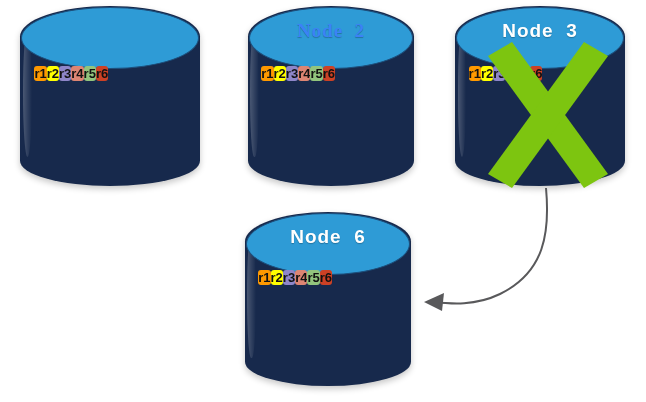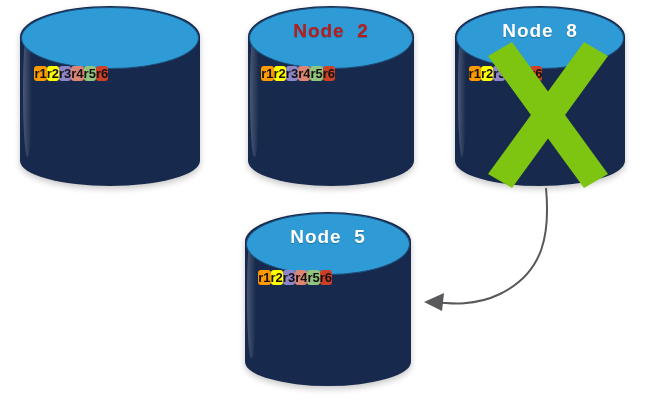--- a/index.html
+++ b/index.html
@@ -132,36 +132,36 @@
       <div class="row" style="background: rgb(221, 133, 115); color: rgb(17, 17, 17);">r4</div>
       <div class="row" style="background: rgb(146, 196, 125); color: rgb(17, 17, 17);">r5</div>
       <div class="row" style="background: rgb(204, 65, 37); color: rgb(17, 17, 17);">r6</div>
     </div>
   </div>
 
   <div class="node" id="node2">
     <div class="node-body" style="background: rgb(23, 41, 76);"></div>
     <div class="node-shine"></div>
     <div class="node-top" style="background: rgb(46, 155, 214); border-color: rgb(29, 79, 124);"></div>
-    <div class="node-title" style="color: #b91c1c;">Node  2</div>
+    <div class="node-title" style="color: #3b82f6; font-family: Liberation Serif, serif;">Node  2</div>
     <div class="rows">
       <div class="row" style="background: rgb(255, 153, 0); color: rgb(17, 17, 17);">r1</div>
       <div class="row" style="background: rgb(255, 255, 0); color: rgb(17, 17, 17);">r2</div>
       <div class="row" style="background: rgb(142, 134, 201); color: rgb(17, 17, 17);">r3</div>
       <div class="row" style="background: rgb(221, 133, 115); color: rgb(17, 17, 17);">r4</div>
       <div class="row" style="background: rgb(146, 196, 125); color: rgb(17, 17, 17);">r5</div>
       <div class="row" style="background: rgb(204, 65, 37); color: rgb(17, 17, 17);">r6</div>
     </div>
   </div>
 
   <div class="node" id="node3">
     <div class="node-body" style="background: rgb(23, 41, 76);"></div>
     <div class="node-shine"></div>
     <div class="node-top" style="background: rgb(46, 155, 214); border-color: rgb(29, 79, 124);"></div>
-    <div class="node-title" style="color: rgb(255, 255, 255);">Node  8</div>
+    <div class="node-title" style="color: rgb(255, 255, 255);">Node  3</div>
     <div class="rows">
       <div class="row" style="background: rgb(255, 153, 0); color: rgb(17, 17, 17);">r1</div>
       <div class="row" style="background: rgb(255, 255, 0); color: rgb(17, 17, 17);">r2</div>
       <div class="row" style="background: rgb(142, 134, 201); color: rgb(17, 17, 17);">r3</div>
       <div class="row" style="background: rgb(221, 133, 115); color: rgb(17, 17, 17);">r4</div>
       <div class="row" style="background: rgb(146, 196, 125); color: rgb(17, 17, 17);">r5</div>
       <div class="row" style="background: rgb(204, 65, 37); color: rgb(17, 17, 17);">r6</div>
     </div>
   </div>
 
@@ -171,21 +171,21 @@
         <polygon points="0,14 24,0 120,132 96,146"></polygon>
         <polygon points="96,0 120,14 24,146 0,132"></polygon>
       </g>
     </svg>
   </div>
 
   <div class="node" id="node4">
     <div class="node-body" style="background: rgb(23, 41, 76);"></div>
     <div class="node-shine"></div>
     <div class="node-top" style="background: rgb(46, 155, 214); border-color: rgb(29, 79, 124);"></div>
-    <div class="node-title" style="color: rgb(255, 255, 255);">Node  5</div>
+    <div class="node-title" style="color: rgb(255, 255, 255);">Node  6</div>
     <div class="rows">
       <div class="row" style="background: rgb(255, 153, 0); color: rgb(17, 17, 17);">r1</div>
       <div class="row" style="background: rgb(255, 255, 0); color: rgb(17, 17, 17);">r2</div>
       <div class="row" style="background: rgb(142, 134, 201); color: rgb(17, 17, 17);">r3</div>
       <div class="row" style="background: rgb(221, 133, 115); color: rgb(17, 17, 17);">r4</div>
       <div class="row" style="background: rgb(146, 196, 125); color: rgb(17, 17, 17);">r5</div>
       <div class="row" style="background: rgb(204, 65, 37); color: rgb(17, 17, 17);">r6</div>
     </div>
   </div>
 

